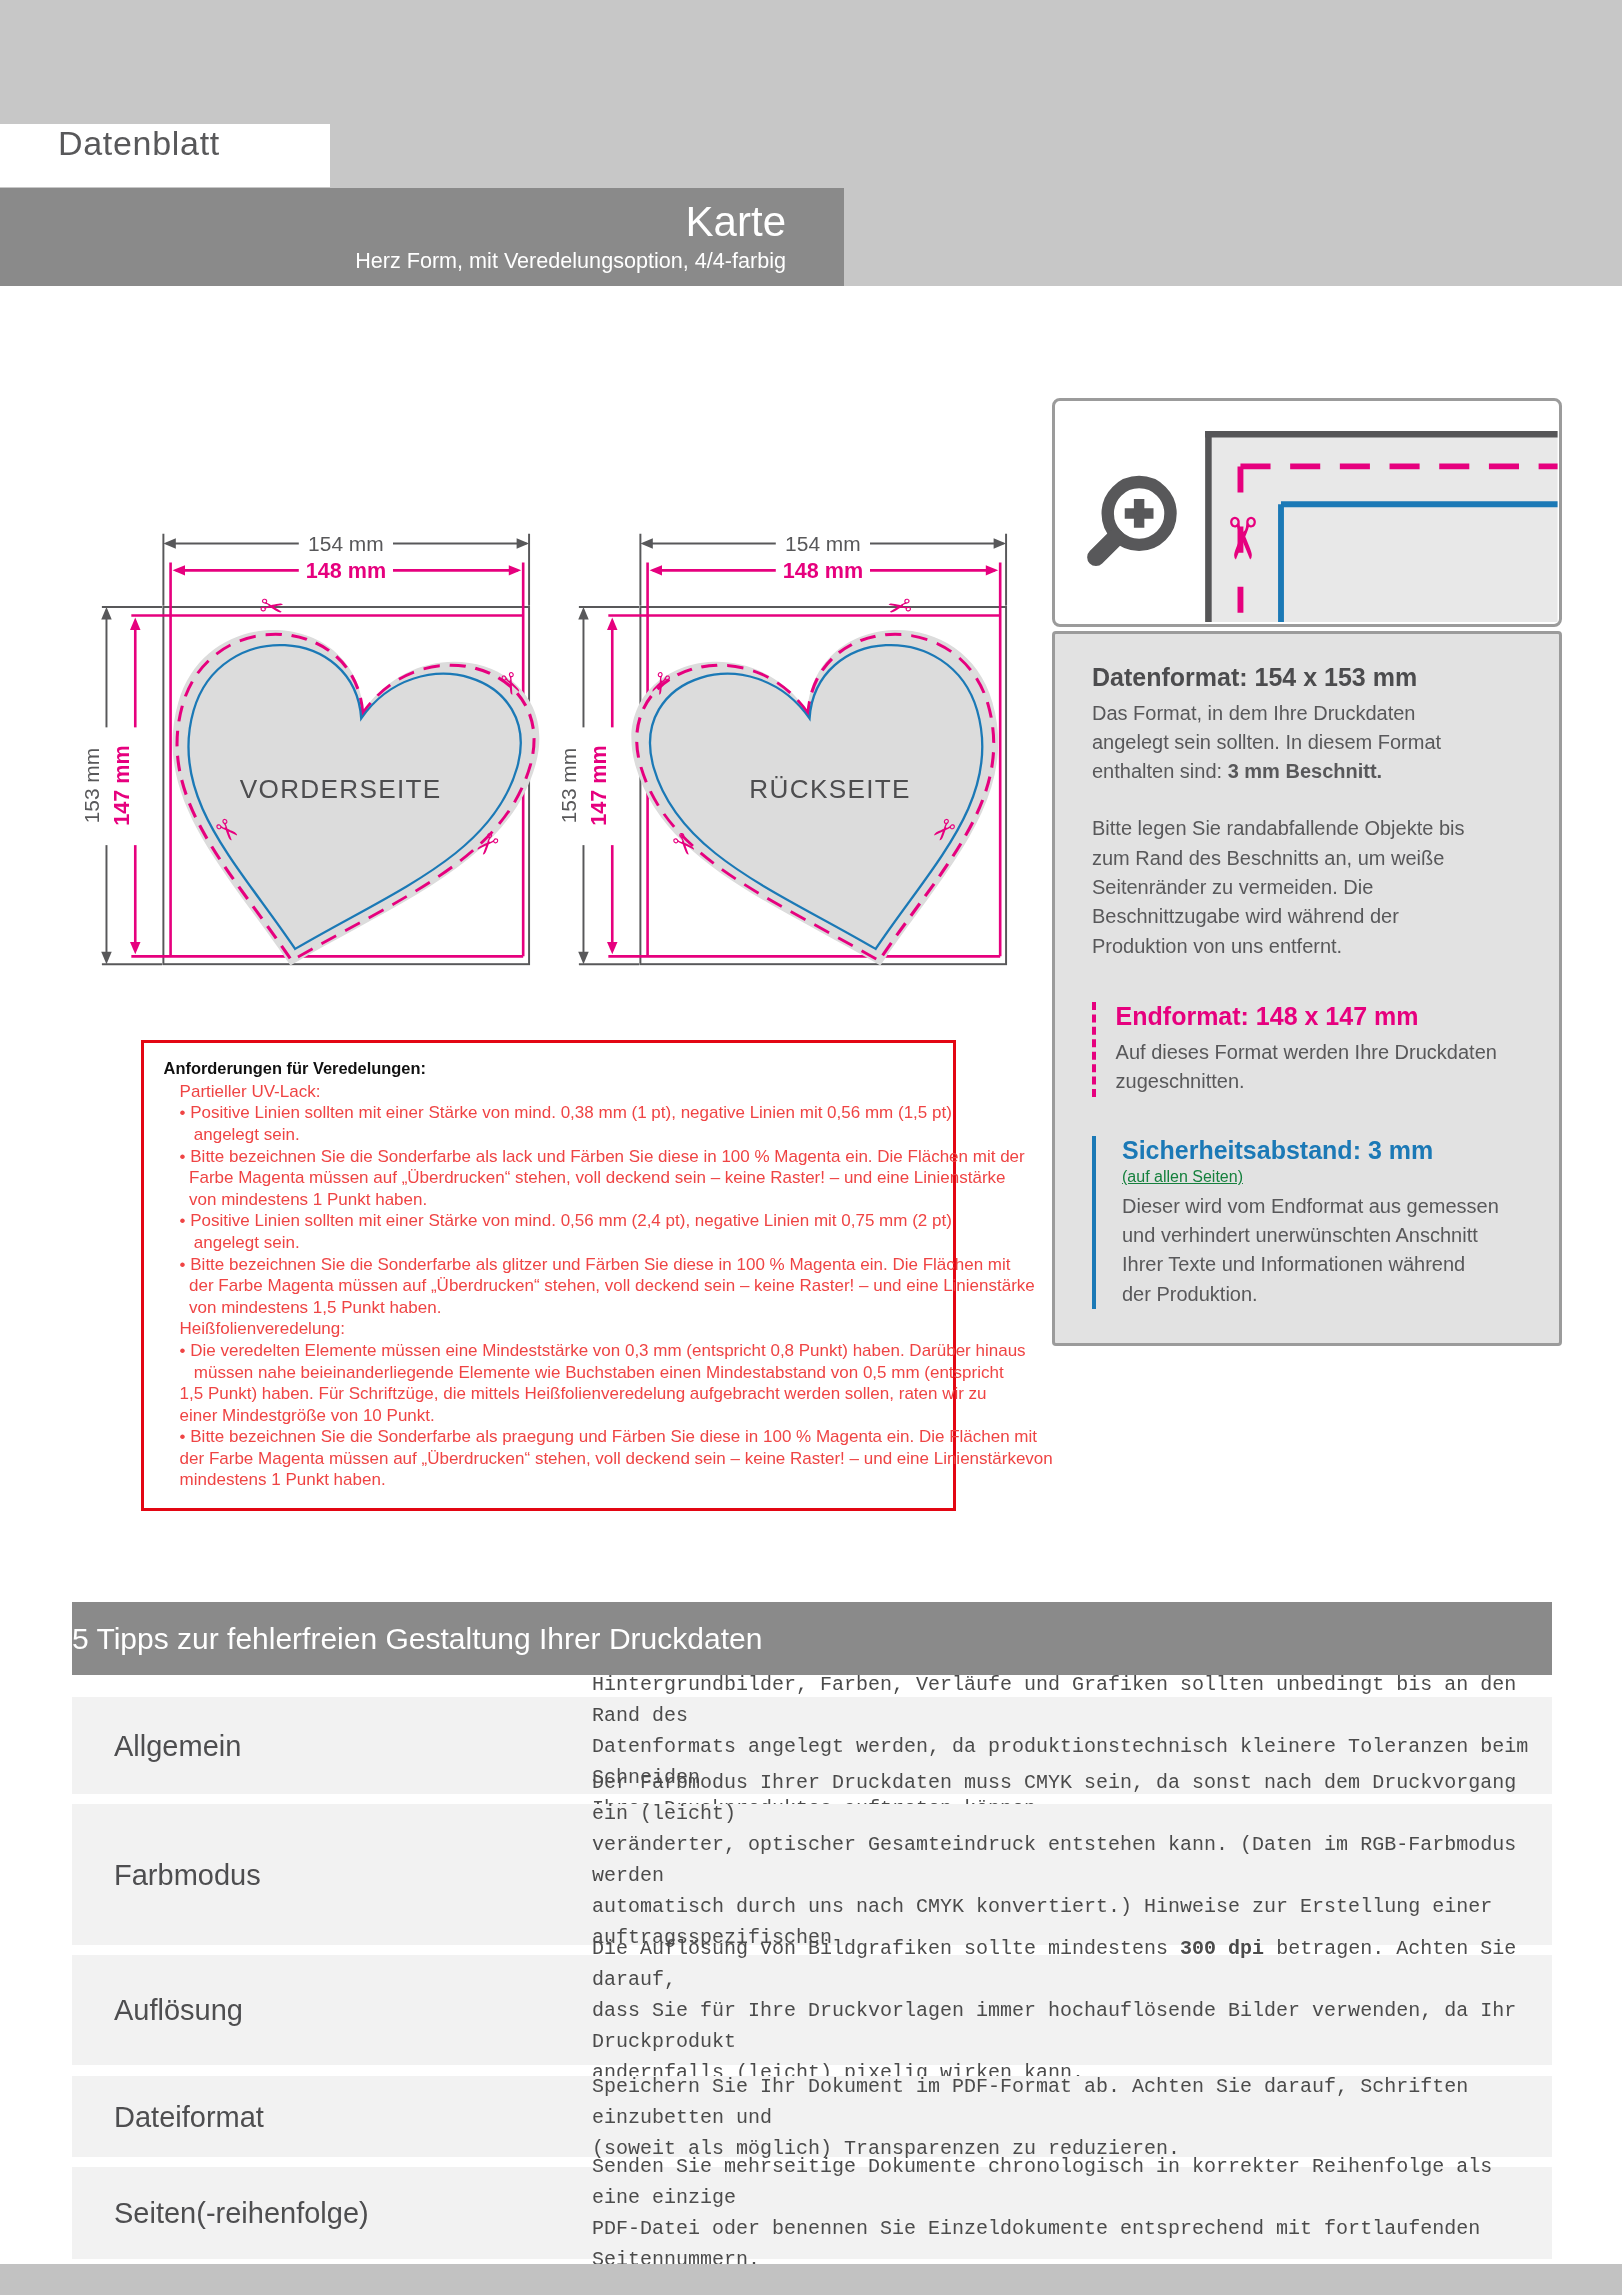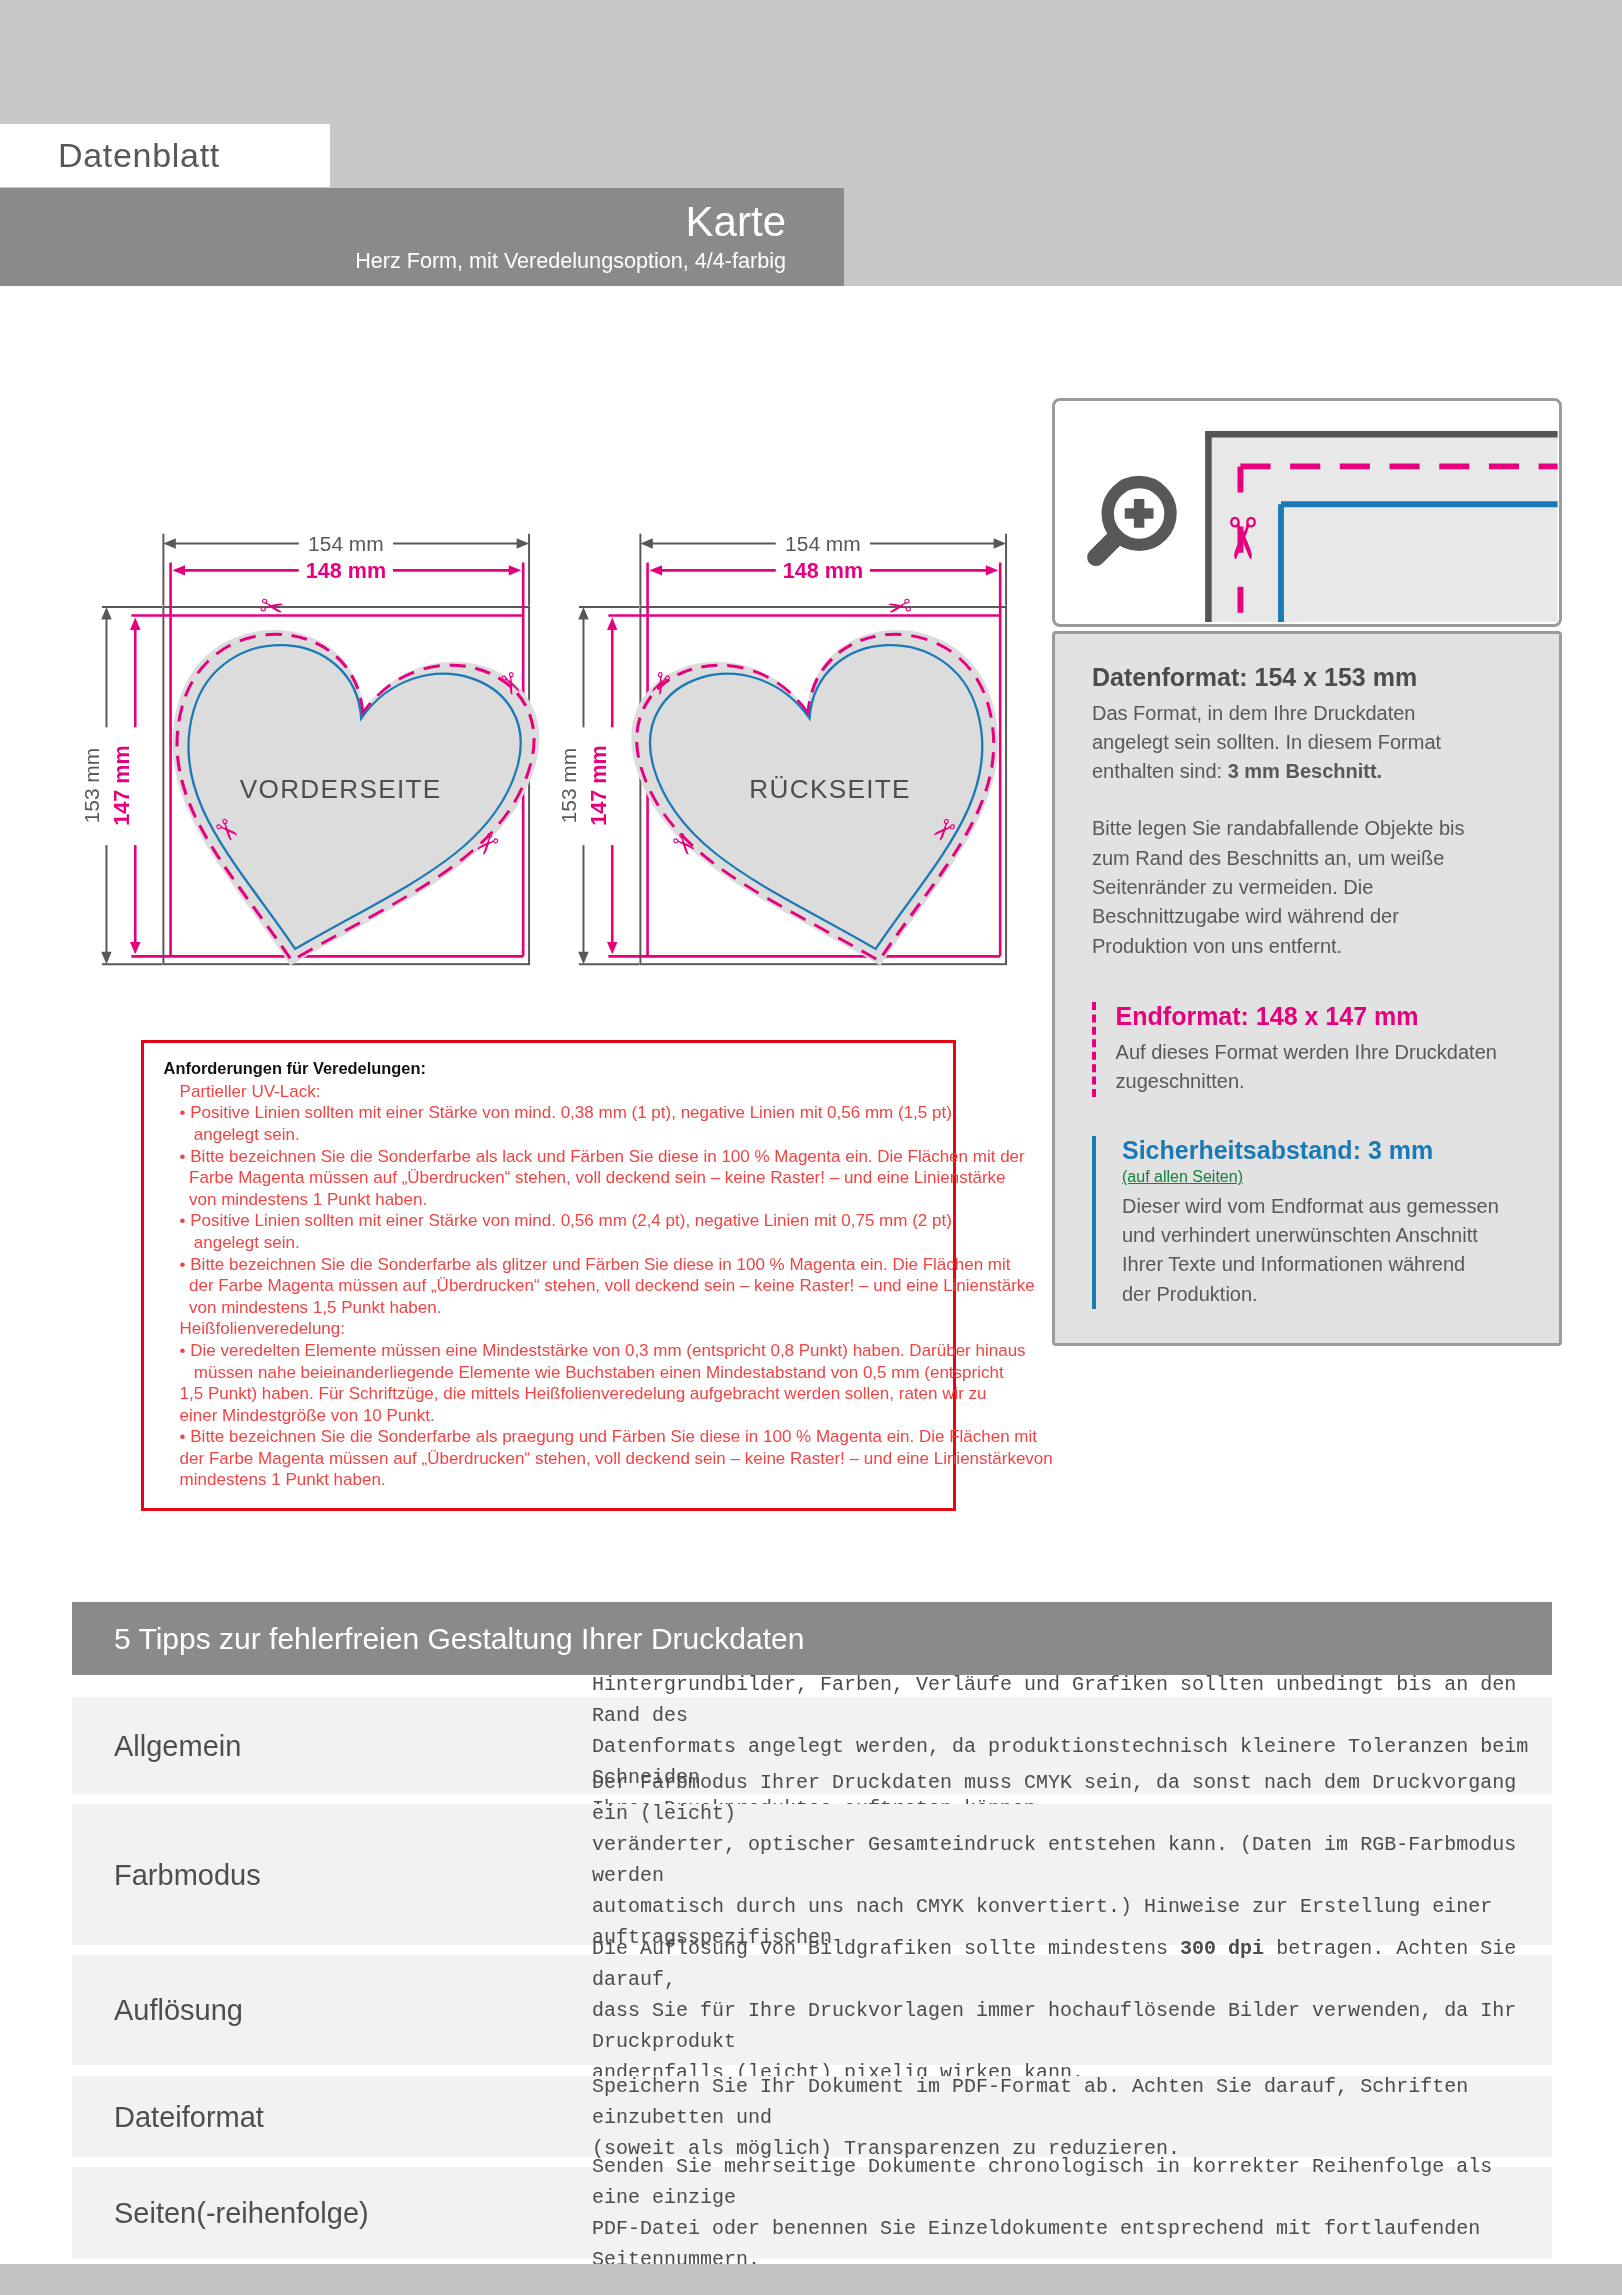--- a/index.html
+++ b/index.html
@@ -9,21 +9,21 @@
     background:#ffffff;
     font-family:"Liberation Sans", sans-serif;
     overflow:hidden;
     color:#4c4c4e;
   }
   .abs { position:absolute; }
 
   
   .top-bg { left:0; top:0; width:1623px; height:286px; background:#c7c7c7; }
   .sheet-box { left:0; top:124px; width:330px; height:63px; background:#ffffff;
-               display:flex; align-items:center; }
+               display:flex; align-items:flex-start; }
   .sheet-box span { font-size:34px; color:#58585a; padding-left:58px; letter-spacing:0.7px; }
   .title-band { left:0; top:188px; width:844px; height:98px; background:#8a8a8a;
                 display:flex; flex-direction:column; align-items:flex-end; justify-content:center;
                 padding-right:58px; }
   .title-band .title { color:#ffffff; font-size:42px; line-height:1.05; }
   .title-band .subtitle { color:#ffffff; font-size:21.6px; margin-top:3.9px; }
 
   
   svg.diagram { position:absolute; width:471px; height:491px; }
   #diagram-front { left:79px; top:510px; }
@@ -50,21 +50,21 @@
   .if-heading.blue    { color:#1b79b6; }
   .if-sub  { font-size:16px; color:#15803d; margin:-2.6px 0 5.2px 0;text-decoration:underline; }
   .if-body { font-size:20px; line-height:29.4px; color:#58585a; white-space:pre-line; }
   .if-body.mt { margin-top:27.5px; }
   .end-block  { margin-top:41px; border-left:4.6px dashed #e6007e; padding-left:19.6px; }
   .safe-block { margin-top:39px; border-left:4.6px solid  #1b79b6; padding-left:26px; }
 
   
   .tips-band { left:72px; top:1602px; width:1480px; height:73px; background:#8a8a8a;
                display:flex; align-items:center; }
-  .tips-band span { color:#ffffff; font-size:30px; padding-left:42px; }
+  .tips-band span { color:#ffffff; font-size:30px; }
   .tip-row { left:72px; width:1480px; background:#f2f2f2; }
   .tip-label { position:absolute; left:42px; top:50%; transform:translateY(-50%);
                font-size:29px; color:#4e4e50; }
   .tip-text  { position:absolute; left:520px; top:50%; transform:translateY(-50%);
                width:942px; font-size:20px; line-height:31px; color:#4b4b4b; white-space:pre-line;font-family:Liberation Mono, monospace; }
   #row-allgemein   { top:1697px; height:97px; }
   #row-farbmodus   { top:1804px; height:141px; }
   #row-aufloesung  { top:1955px; height:110px; }
   #row-dateiformat { top:2076px; height:81px; }
   #row-seiten      { top:2167px; height:92px; }

